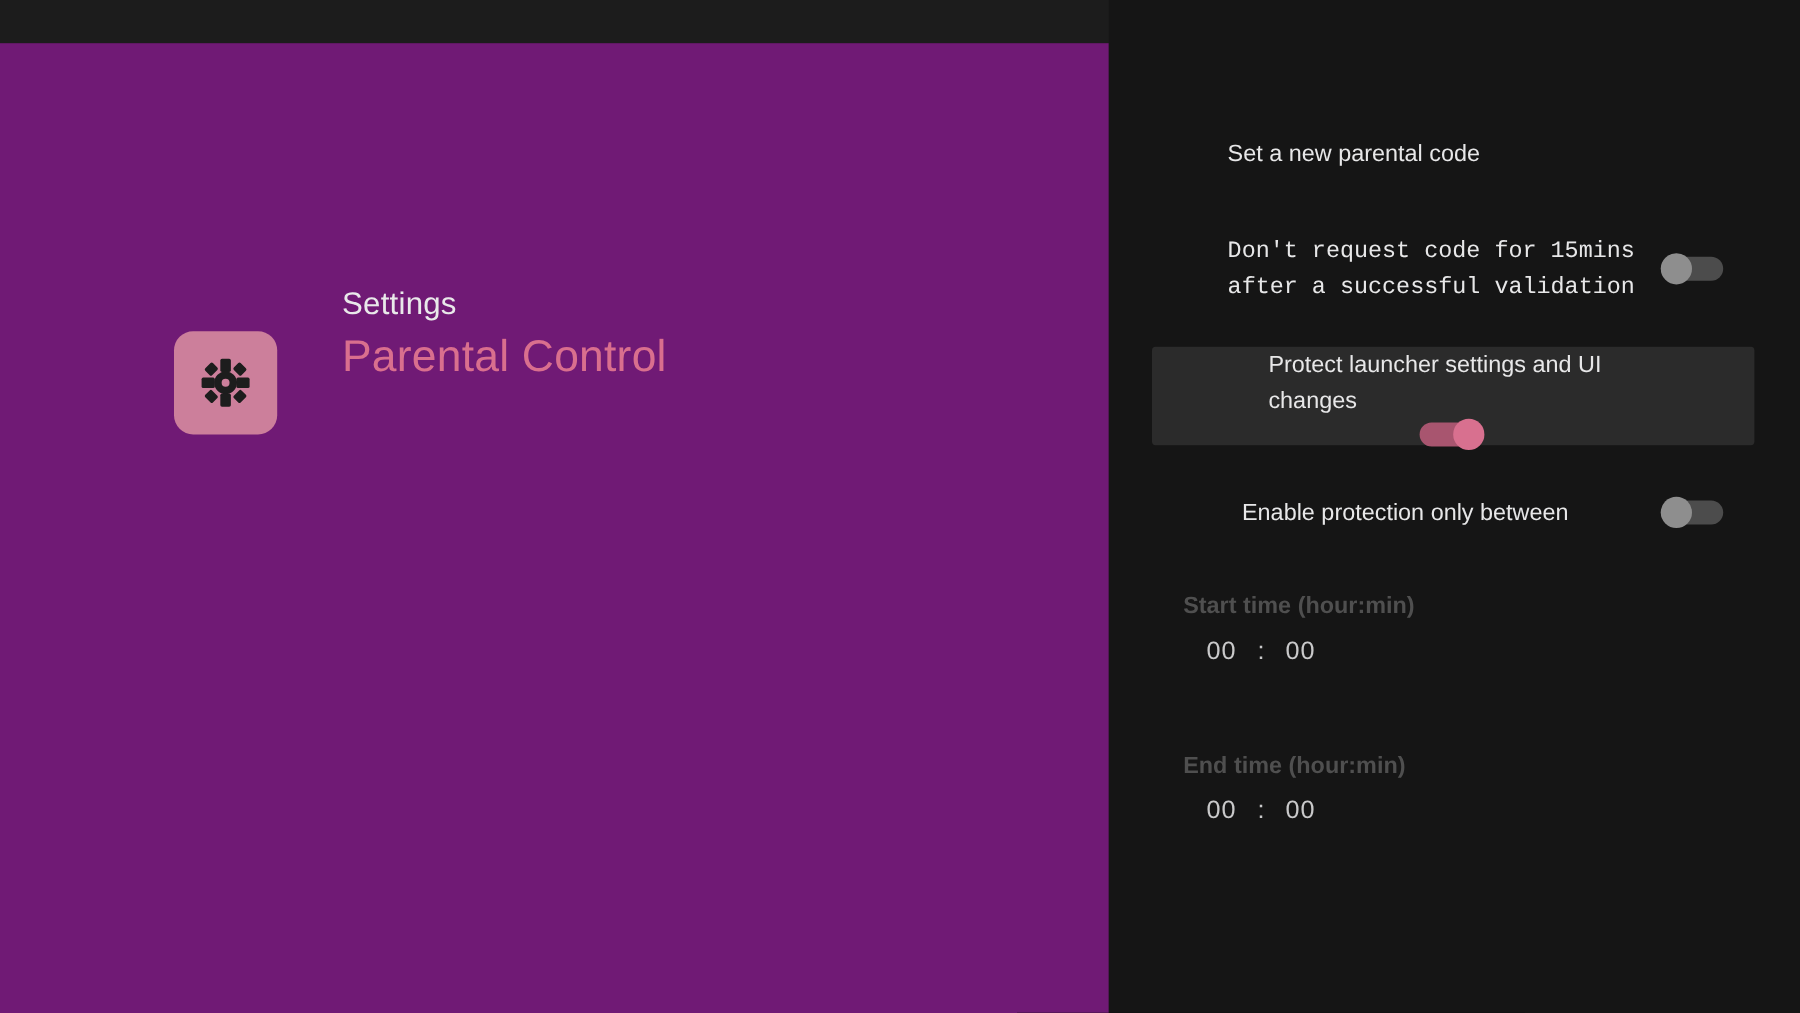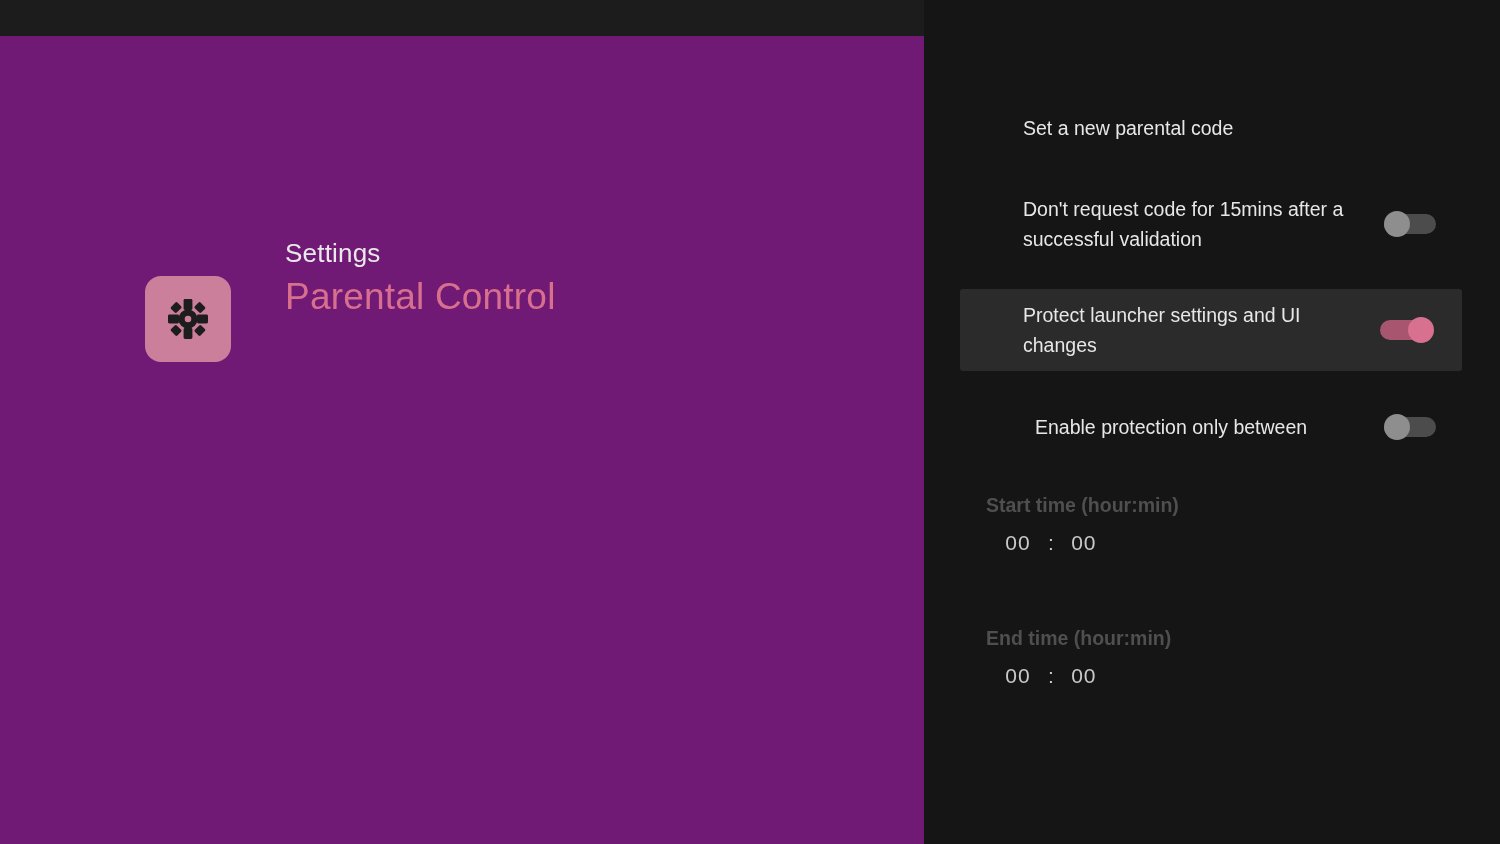--- a/index.html
+++ b/index.html
@@ -100,30 +100,32 @@
     left: 0;
     right: 0;
     height: 56px;
   }
   #row-dontrequest {
     position: absolute;
     top: 182px;
     left: 0;
     right: 0;
     height: 84px;
+    font-family: Liberation Mono, monospace;
   }
   #row-protect {
     position: absolute;
     top: 289px;
     left: 36px;
     right: 38px;
     height: 82px;
     background: #2b2b2b;
     border-radius: 3px;
     padding: 0 26px;
+    flex-direction: column;
   }
   #row-enable {
     position: absolute;
     top: 399px;
     left: 12px;
     right: 0;
     height: 56px;
   }
   
   .toggle {

